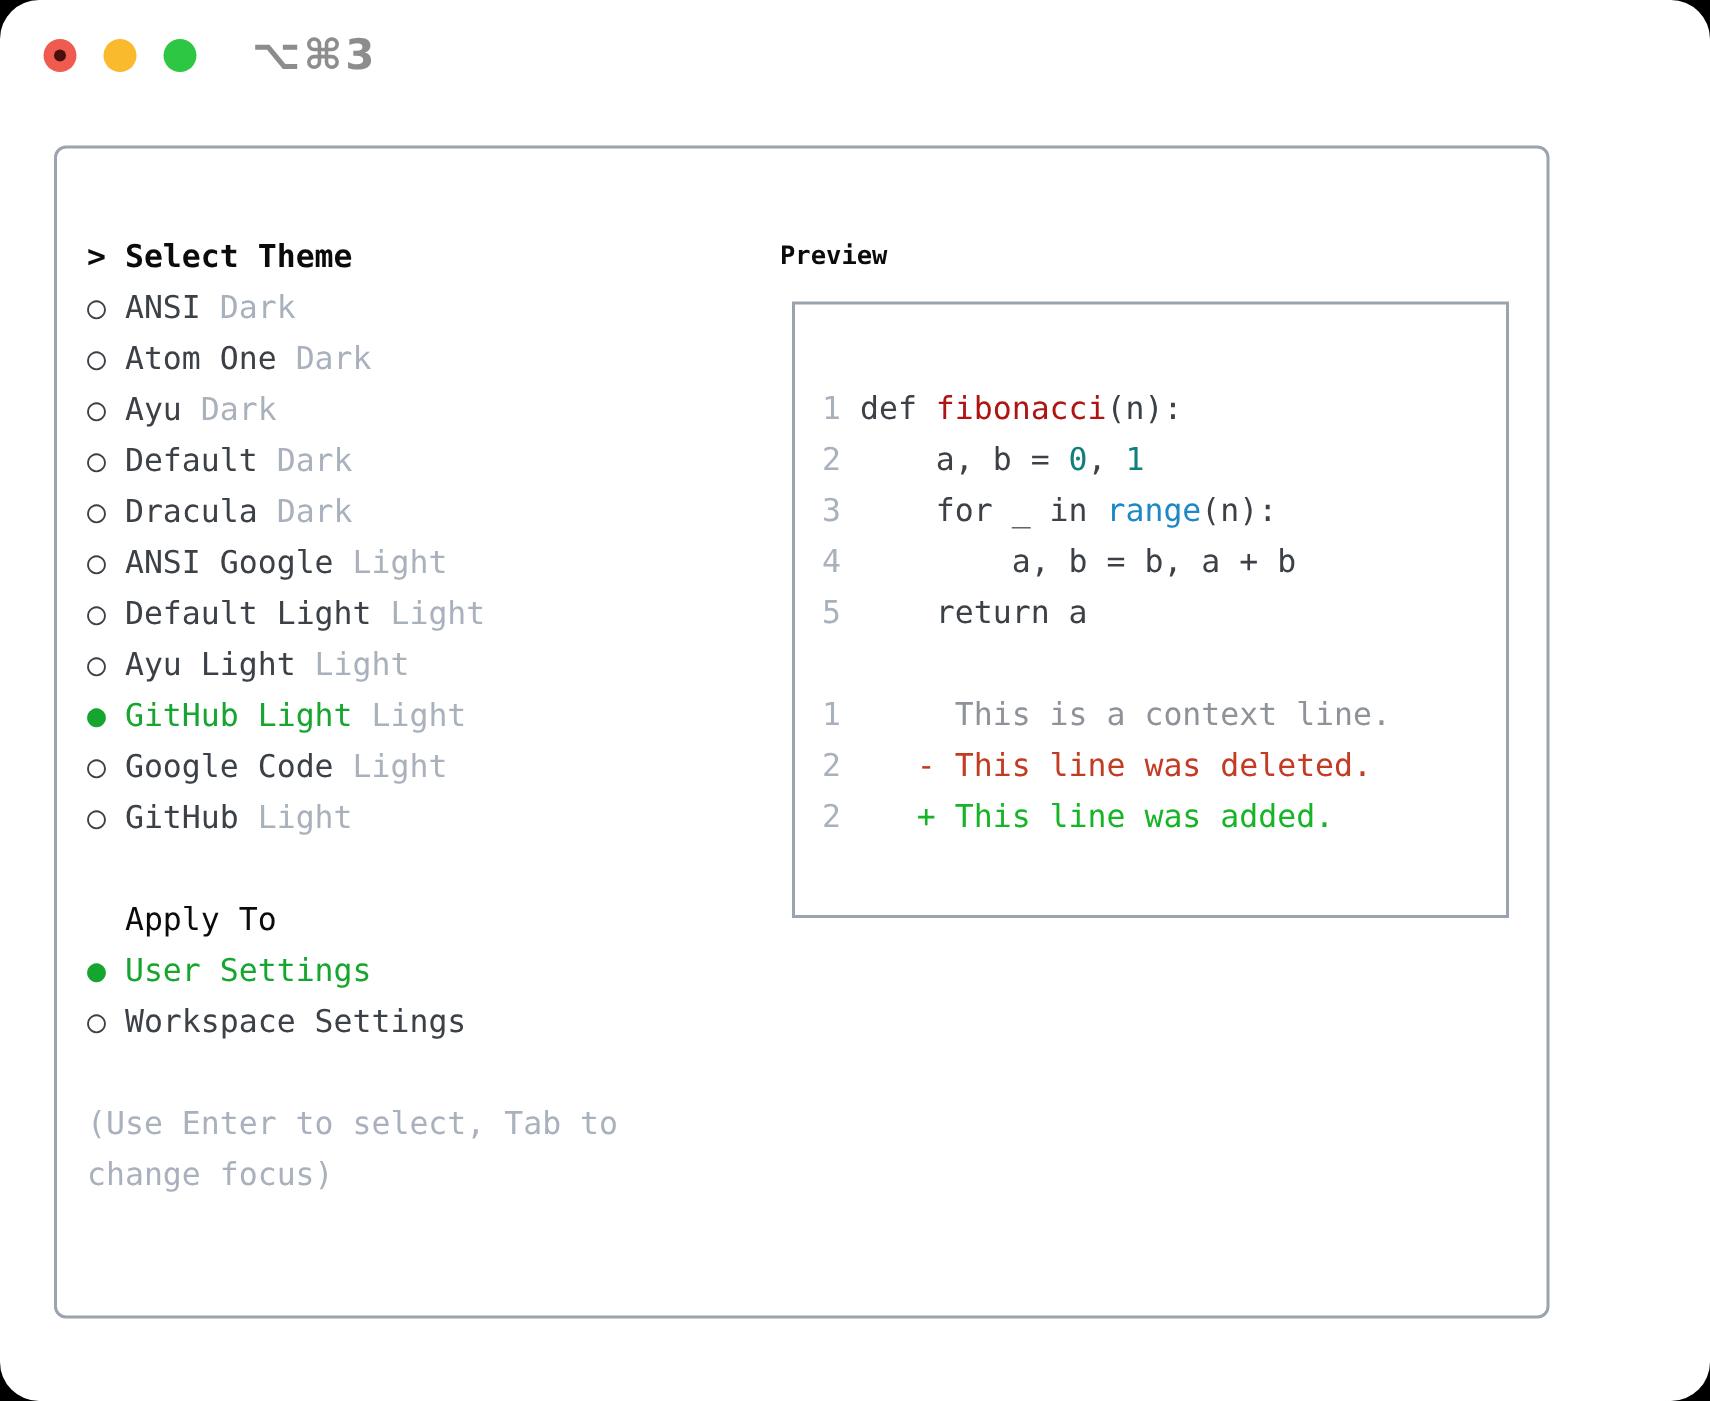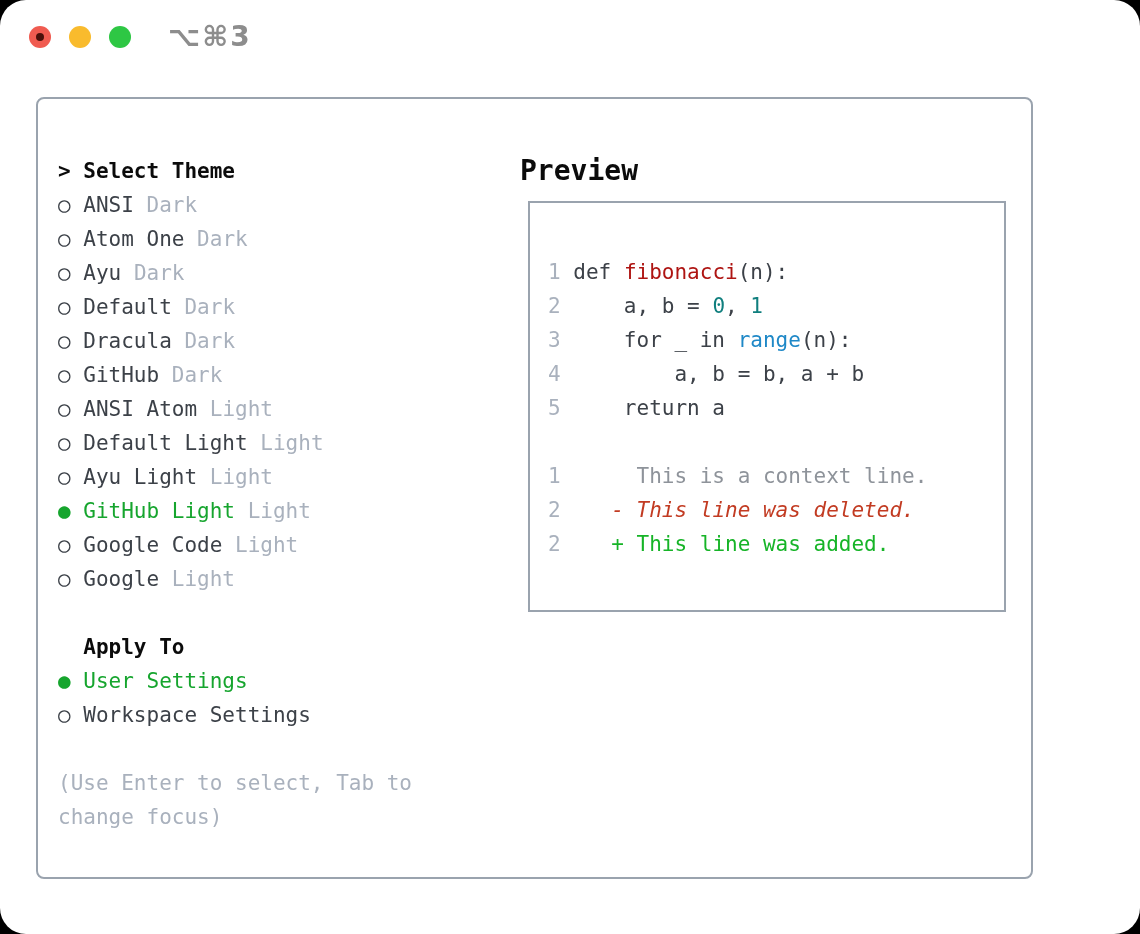--- a/index.html
+++ b/index.html
@@ -35,36 +35,36 @@
   .left-col{position:absolute;left:20px;top:55px;width:450px;
     font-size:21px;line-height:34px;color:var(--c-text);}
   .list-row{white-space:pre;height:34px;}
   .list-row .marker{color:#3c4148;}
   .list-row.header-row{font-weight:700;color:var(--c-black);}
   .list-row.header-row .marker{color:var(--c-black);font-weight:700;}
   .list-row.selected .marker{color:var(--c-accent);}
   .list-row.selected .name{color:var(--c-accent);}
   .list-row .tag{color:var(--c-muted);}
   .list-row.blank{height:34px;}
-  .apply-header{white-space:pre;color:var(--c-black);font-weight:700;height:34px;}
+  .apply-header{white-space:pre;color:var(--c-black);font-weight:400;height:34px;}
   .hint{margin-top:34px;width:425px;color:var(--c-muted);line-height:34px;}
   
-  .preview-title{position:absolute;left:482px;top:55px;font-size:28px;line-height:34px;
+  .preview-title{position:absolute;left:482px;top:55px;font-size:17px;line-height:34px;
     font-weight:700;color:var(--c-black);}
   .preview-box{position:absolute;left:490px;top:102px;width:478px;height:411px;
     border:2px solid var(--c-border);background:#fff;overflow:hidden;}
   .code{padding:52px 0 0 18px;font-size:21px;line-height:34px;color:var(--c-text);}
   .code-line{white-space:pre;height:34px;}
   .seg-n{color:var(--c-muted);}
   .seg-p{color:var(--c-text);text-align:center;}
   .seg-f{color:var(--c-func);}
   .seg-l{color:var(--c-lit);}
   .seg-b{color:var(--c-builtin);}
   .seg-c{color:var(--c-ctx);}
-  .seg-d{color:var(--c-del);font-style:italic;}
+  .seg-d{color:var(--c-del);}
   .seg-a{color:var(--c-add);}
 </style>
 </head>
 <body>
 
 <div class="window">
 
   <div class="titlebar">
     <div class="lights">
       <span class="light red"></span>
@@ -77,27 +77,26 @@
   <div class="panel">
 
     <div class="left-col">
       <div class="list-row header-row"><span class="marker">&gt; </span><span class="name">Select Theme</span></div>
       <div id="theme-list">
           <div class="list-row"><span class="marker">○ </span><span class="name">ANSI</span><span class="tag"> Dark</span></div>
           <div class="list-row"><span class="marker">○ </span><span class="name">Atom One</span><span class="tag"> Dark</span></div>
           <div class="list-row"><span class="marker">○ </span><span class="name">Ayu</span><span class="tag"> Dark</span></div>
           <div class="list-row"><span class="marker">○ </span><span class="name">Default</span><span class="tag"> Dark</span></div>
           <div class="list-row"><span class="marker">○ </span><span class="name">Dracula</span><span class="tag"> Dark</span></div>
-          <div class="list-row"><span class="marker">○ </span><span class="name">GitHub</span><span class="tag"> Dark</span></div>
-          <div class="list-row"><span class="marker">○ </span><span class="name">ANSI Atom</span><span class="tag"> Light</span></div>
+          <div class="list-row"><span class="marker">○ </span><span class="name">ANSI Google</span><span class="tag"> Light</span></div>
           <div class="list-row"><span class="marker">○ </span><span class="name">Default Light</span><span class="tag"> Light</span></div>
           <div class="list-row"><span class="marker">○ </span><span class="name">Ayu Light</span><span class="tag"> Light</span></div>
           <div class="list-row selected"><span class="marker">● </span><span class="name">GitHub Light</span><span class="tag"> Light</span></div>
           <div class="list-row"><span class="marker">○ </span><span class="name">Google Code</span><span class="tag"> Light</span></div>
-          <div class="list-row"><span class="marker">○ </span><span class="name">Google</span><span class="tag"> Light</span></div>
+          <div class="list-row"><span class="marker">○ </span><span class="name">GitHub</span><span class="tag"> Light</span></div>
         </div>
       <div class="list-row blank"></div>
       <div class="apply-header">  Apply To</div>
       <div id="apply-list">
           <div class="list-row selected"><span class="marker">● </span><span class="name">User Settings</span></div>
           <div class="list-row"><span class="marker">○ </span><span class="name">Workspace Settings</span></div>
         </div>
       <div class="hint">(Use Enter to select, Tab to change focus)</div>
     </div>
 

